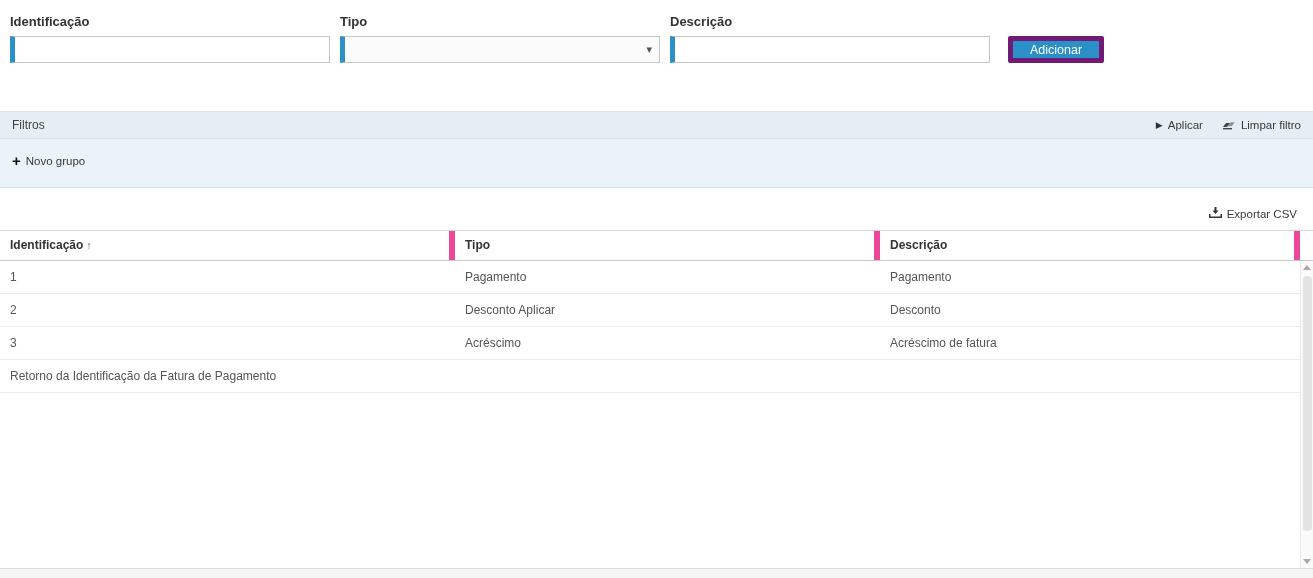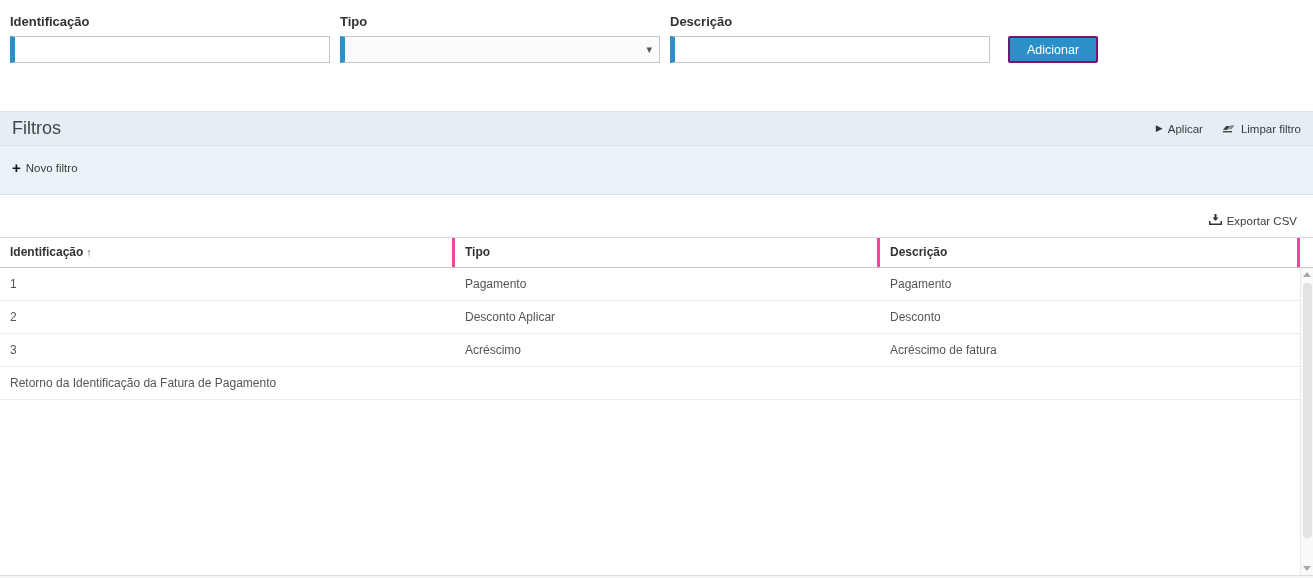--- a/index.html
+++ b/index.html
@@ -52,21 +52,21 @@
     right: 7px; top: 6px;
     font-size: 11px;
     color: #555;
     pointer-events: none;
   }
   .add-btn {
     margin-left: 8px;
     height: 27px;
     padding: 0 17px;
     background: #2b90c8;
-    border: 2px solid #701a75;
+    border: 5px solid #701a75;
     border-radius: 2px;
     color: #fff;
     font-size: 12.5px;
     font-family: "Liberation Sans", sans-serif;
     cursor: pointer;
   }
 
   
   .filters {
     margin-top: 32px;
@@ -75,21 +75,21 @@
     border-bottom: 1px solid #d9e3e9;
   }
   .filters-header {
     display: flex;
     justify-content: space-between;
     align-items: center;
     padding: 6px 12px;
     background: #e4eef4;
     border-bottom: 1px solid #d9e3e9;
   }
-  .filters-title { font-size: 18px; color: #444; }
+  .filters-title { font-size: 12px; color: #444; }
   .filters-actions { display: flex; align-items: center; gap: 20px; }
   .link-btn {
     display: inline-flex;
     align-items: center;
     gap: 5px;
     font-size: 11.5px;
     color: #3a3a3a;
     cursor: pointer;
     text-decoration: none;
   }
@@ -110,21 +110,21 @@
     display: grid;
     grid-template-columns: 455px 425px 1fr 13px;
     background: #ffffff;
     border-bottom: 1px solid #c9c9c9;
   }
   .th {
     padding: 7px 10px 8px 10px;
     font-size: 12px;
     font-weight: bold;
     color: #333;
-    border-right: 3px solid #ec4899;
+    border-right: 6px solid #ec4899;
     cursor: pointer;
     white-space: nowrap;
   }
   .th .sort-arrow { font-weight: normal; color: #666; font-size: 11px; margin-left: 3px; }
   .th-spacer { border-right: none; }
 
   .grid-body { position: relative; height: 307px; background: #fff; }
   .grid-rows { margin-right: 13px; }
   .grid-row {
     display: grid;
@@ -239,21 +239,21 @@
               </g>
             </svg>
         </span>
         <span>Limpar filtro</span>
       </a>
     </div>
   </div>
   <div class="filters-body">
     <a class="link-btn">
       <span class="plus-icon">+</span>
-      <span>Novo filtro</span>
+      <span>Novo grupo</span>
     </a>
   </div>
 </div>
 
 <div class="export-row">
   <a class="link-btn">
     <span>
       <svg width="13" height="12" viewBox="0 0 13 12">
           <g fill="#333">
             <polygon points="6.5,7 3.5,3.5 5.5,3.5 5.5,0 7.5,0 7.5,3.5 9.5,3.5"></polygon>

